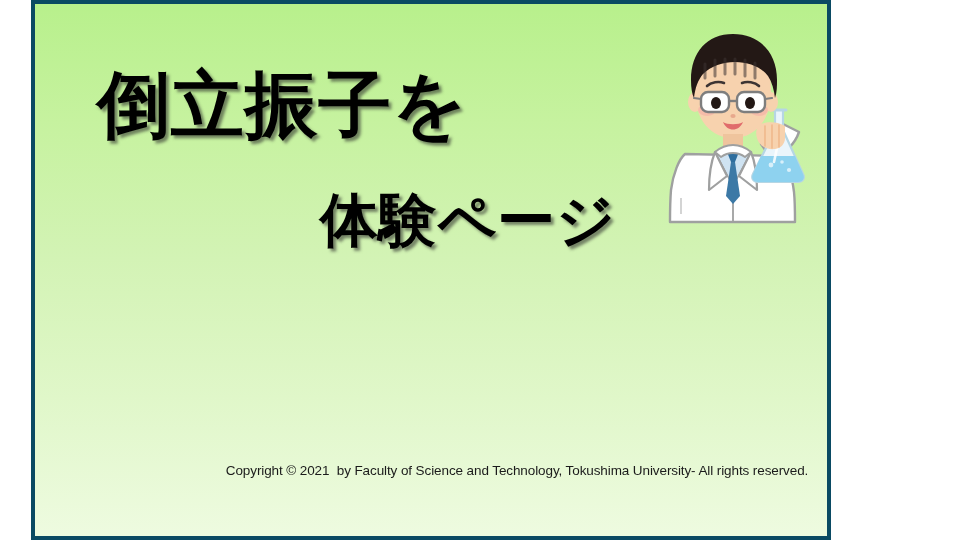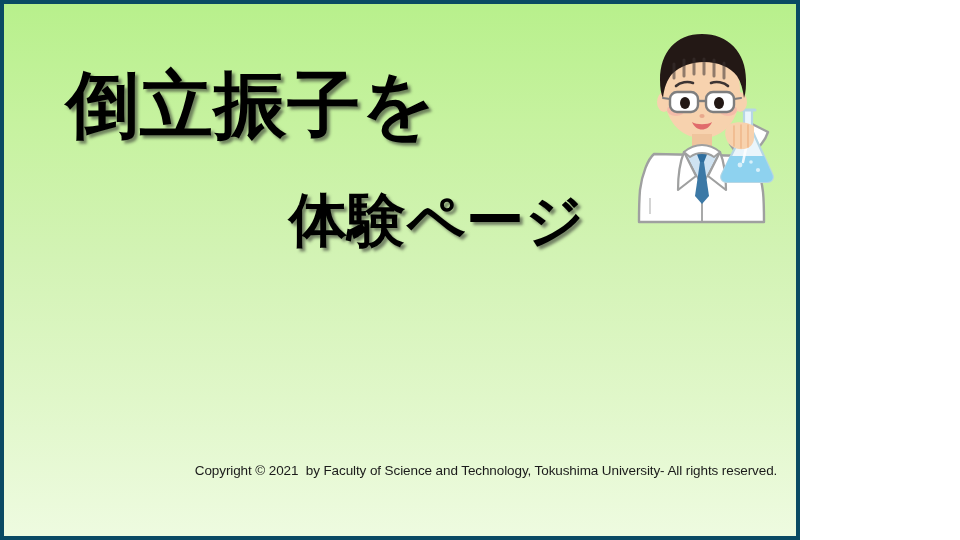--- a/index.html
+++ b/index.html
@@ -13,20 +13,21 @@
   }
 
   .slide {
     position: relative;
     width: 800px;
     height: 540px;
     box-sizing: border-box;
     border: 4px solid #0a4a63;
     background: linear-gradient(to bottom, #b8f08c 0%, #c6f29f 22%, #d3f3b5 48%, #e0f7c9 74%, #eefbe0 100%);
     overflow: hidden;
+    margin-left: 31px;
   }
 
   
   .title-block {
     position: absolute;
     left: 0;
     top: 62px;
     width: 952px;
     z-index: 3;
   }

